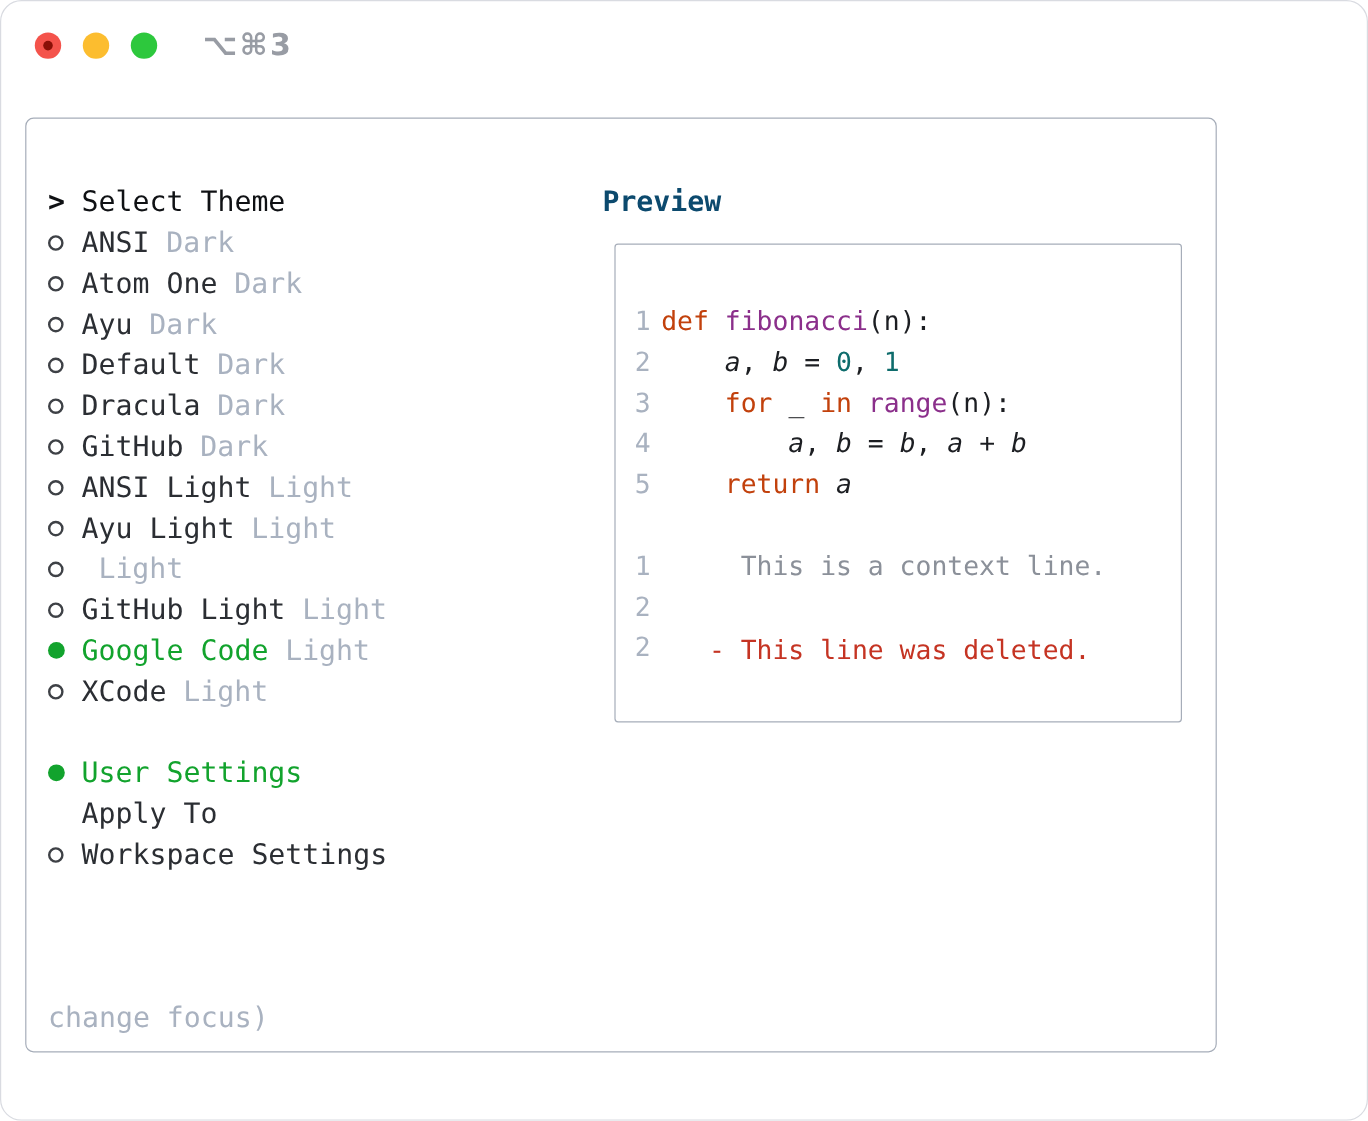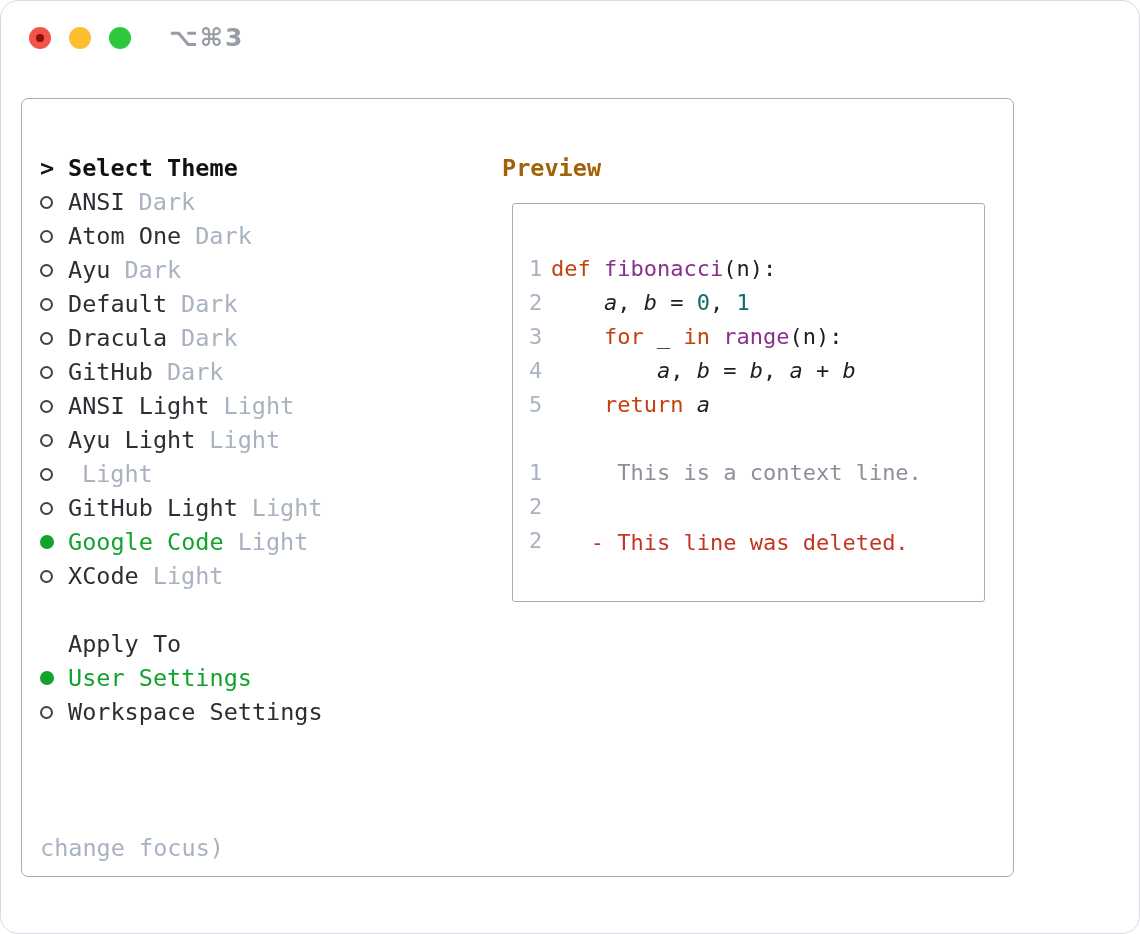--- a/index.html
+++ b/index.html
@@ -24,28 +24,28 @@
     position:absolute;left:20px;top:97px;width:993px;height:779px;box-sizing:border-box;
     border:1.5px solid #a6adb9;border-radius:7px;background:#fff;
   }
   
   .list{position:absolute;left:18px;top:52px;font-size:23.5px;line-height:34px;}
   .row{display:flex;align-items:center;height:34px;white-space:pre;}
   .mark{width:28px;flex:none;display:flex;align-items:center;}
   .ring{width:13px;height:13px;box-sizing:border-box;border:2px solid #3e4146;border-radius:50%;}
   .sel .ring{width:14px;height:14px;border:none;background:#12a32d;}
   .gt{color:#0f1114;font-weight:700;}
-  .hdr .nm{font-weight:700;color:#0f1114;}
+  .hdr .nm{font-weight:400;color:#0f1114;}
   .nm{color:#2b2e33;}
   .sel .nm{color:#12a32d;}
   .sfx{color:#a9b2c0;margin-left:14px;}
   .spacer{height:34px;}
   .help{position:absolute;left:18px;top:664px;font-size:23.5px;line-height:34px;color:#a9b2c0;white-space:pre;}
   
-  .ptitle{position:absolute;left:480px;top:52px;height:34px;line-height:34px;font-size:23.5px;font-weight:700;color:#a16207;}
+  .ptitle{position:absolute;left:480px;top:52px;height:34px;line-height:34px;font-size:23.5px;font-weight:700;color:#0c4a6e;}
   .pbox{
     position:absolute;left:490px;top:104px;width:473px;height:399px;box-sizing:border-box;
     border:1.5px solid #a6adb9;border-radius:3px;background:#fff;
     padding:48px 0 0 16px;overflow:hidden;font-size:22px;line-height:34px;
   }
   .cl{display:flex;height:34px;}
   .ln{width:22px;flex:none;color:#a9b2c0;}
   .ct{white-space:pre;color:#1c1e22;}
   .kw{color:#c2410c;}
   .fn{color:#8b2f8b;}
@@ -131,27 +131,27 @@
         <span class="sfx">Light</span>
       </div>
       <div class="row">
         <span class="mark"><span class="ring"></span></span>
         <span class="nm">XCode</span>
         <span class="sfx">Light</span>
       </div>
 
       <div class="spacer"></div>
 
+      <div class="row sel">
+        <span class="mark"><span class="ring"></span></span>
+        <span class="nm">User Settings</span>
+      </div>
       <div class="row">
         <span class="mark"></span>
         <span class="nm">Apply To</span>
-      </div>
-      <div class="row sel">
-        <span class="mark"><span class="ring"></span></span>
-        <span class="nm">User Settings</span>
       </div>
       <div class="row">
         <span class="mark"><span class="ring"></span></span>
         <span class="nm">Workspace Settings</span>
       </div>
     </div>
 
     <div class="help">
       <div>change focus)</div>
     </div>

